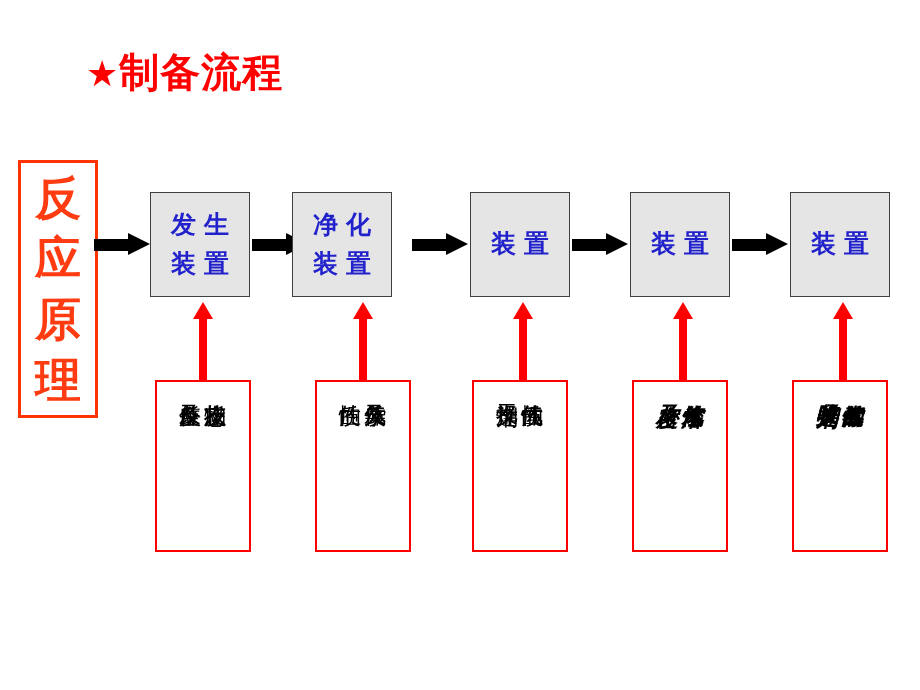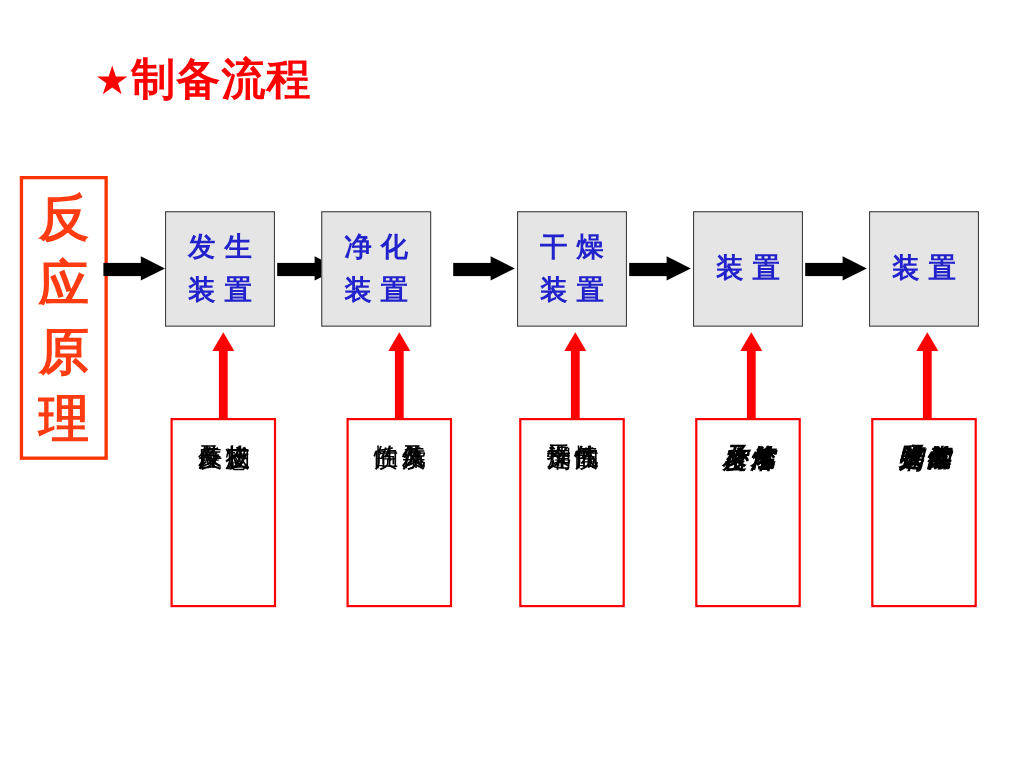--- a/index.html
+++ b/index.html
@@ -210,21 +210,20 @@
 
   <div class="stage-box" style="left:150px">
     <div class="stage-line">发生</div>
     <div class="stage-line">装置</div>
   </div>
   <div class="stage-box" style="left:292px">
     <div class="stage-line">净化</div>
     <div class="stage-line">装置</div>
   </div>
   <div class="stage-box" style="left:470px">
-    <div class="stage-line">干燥</div>
     <div class="stage-line">装置</div>
   </div>
   <div class="stage-box" style="left:630px">
     <div class="stage-line">装置</div>
   </div>
   <div class="stage-box" style="left:790px">
     <div class="stage-line">装置</div>
   </div>
 
   <div class="v-arrow" style="left:191px">

